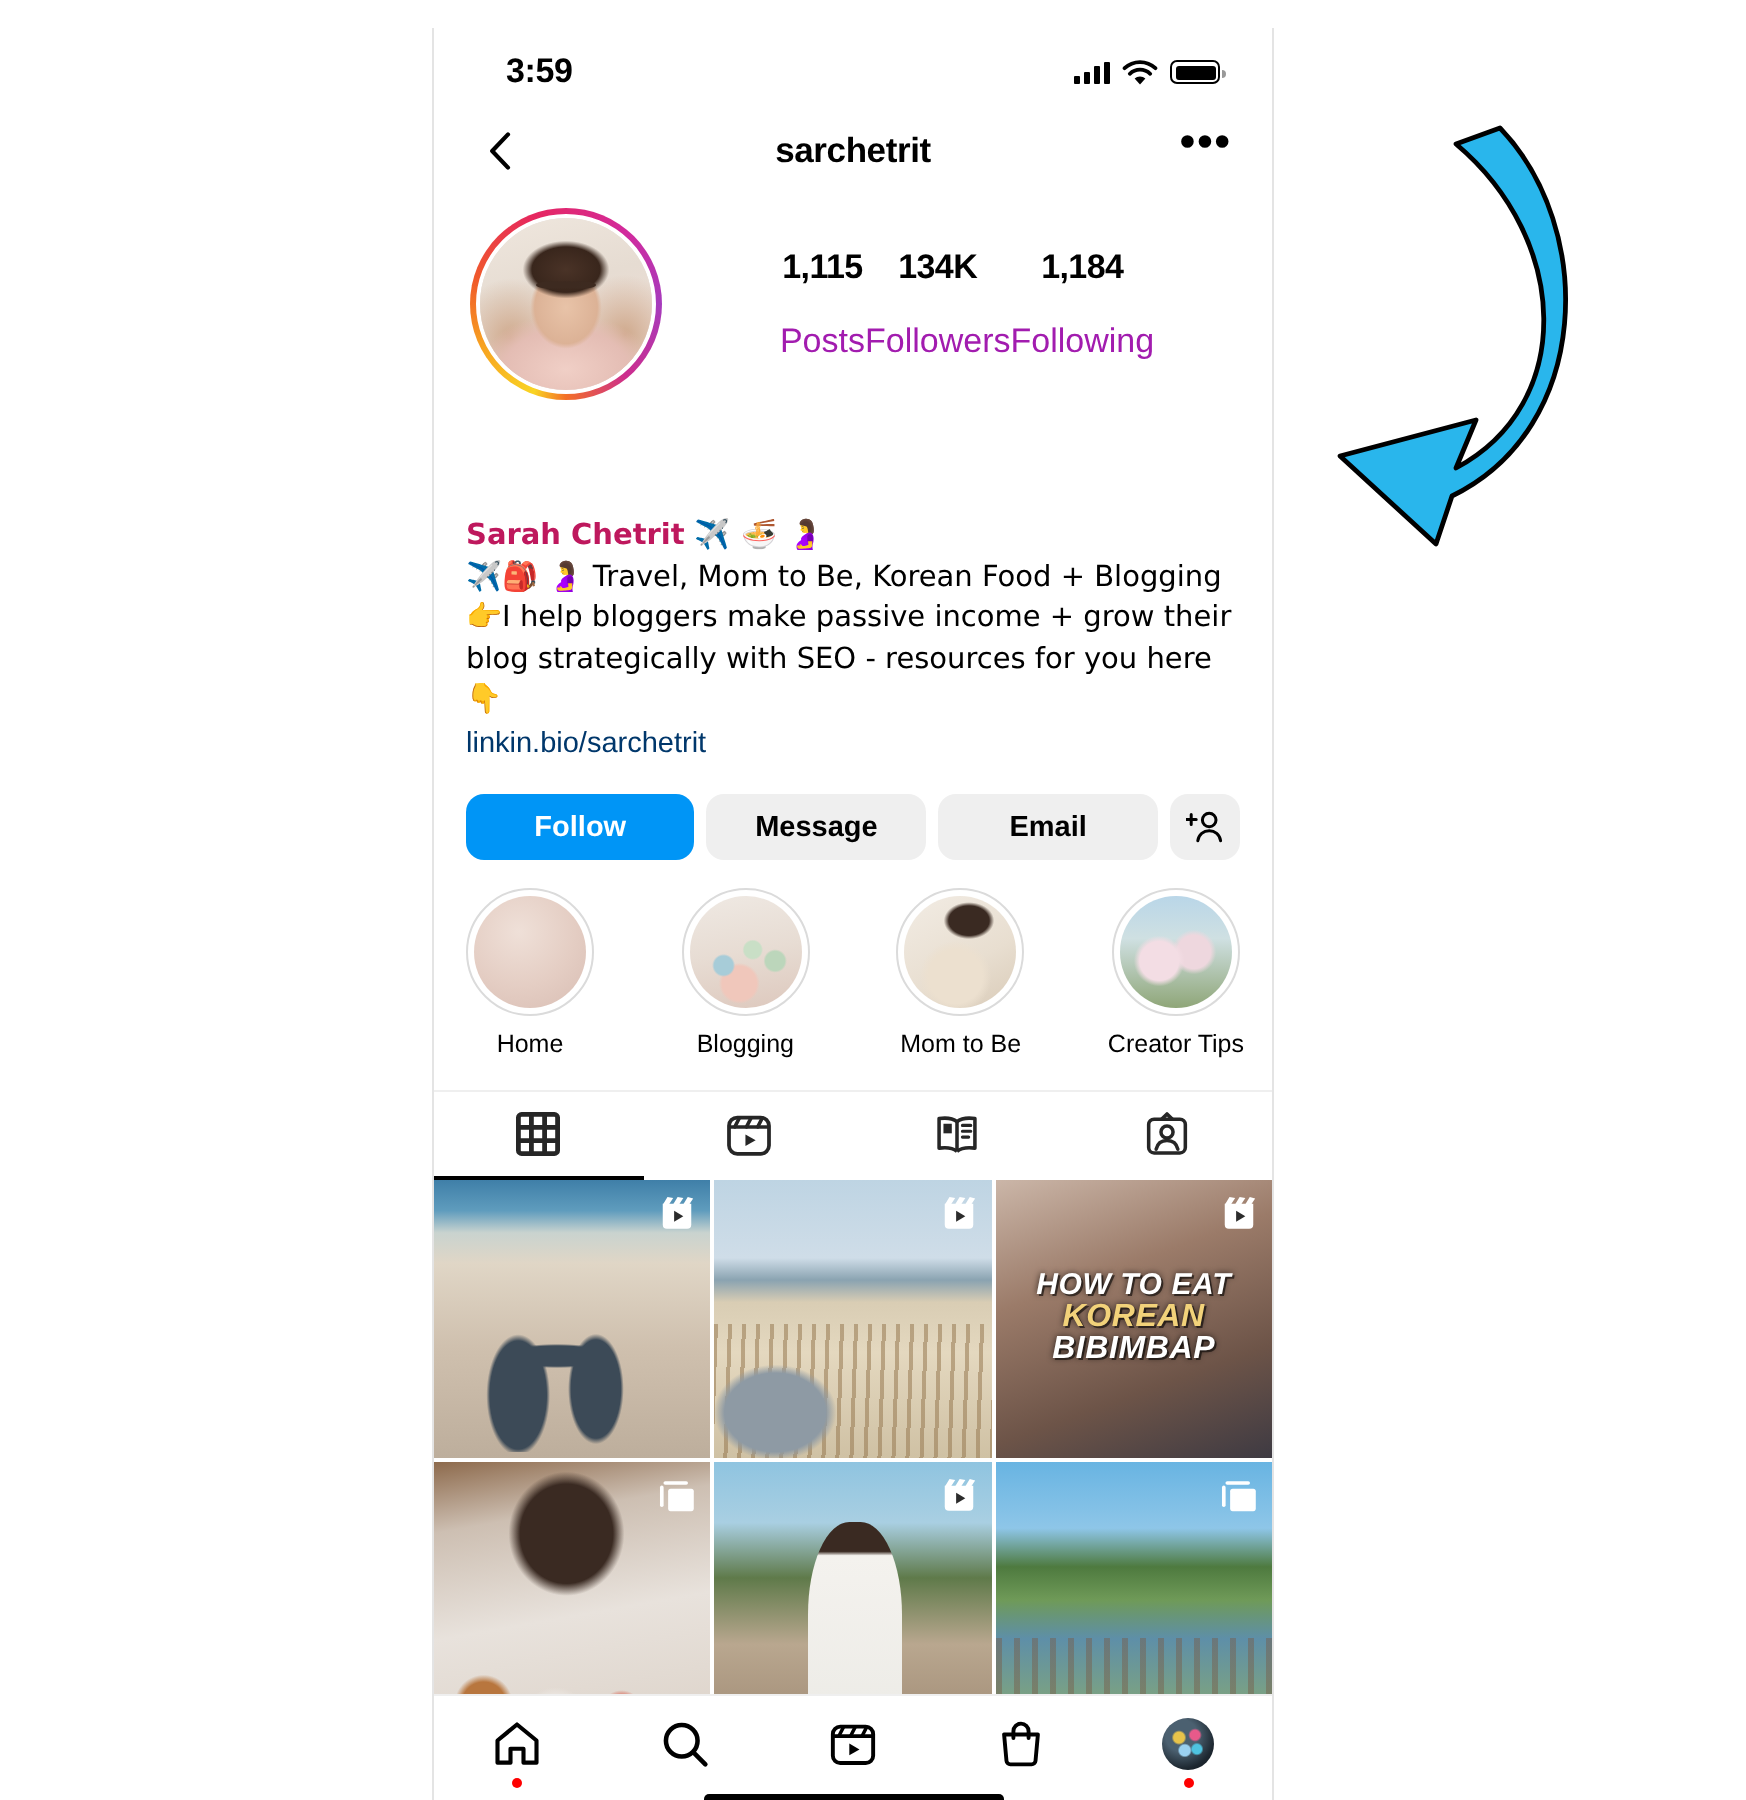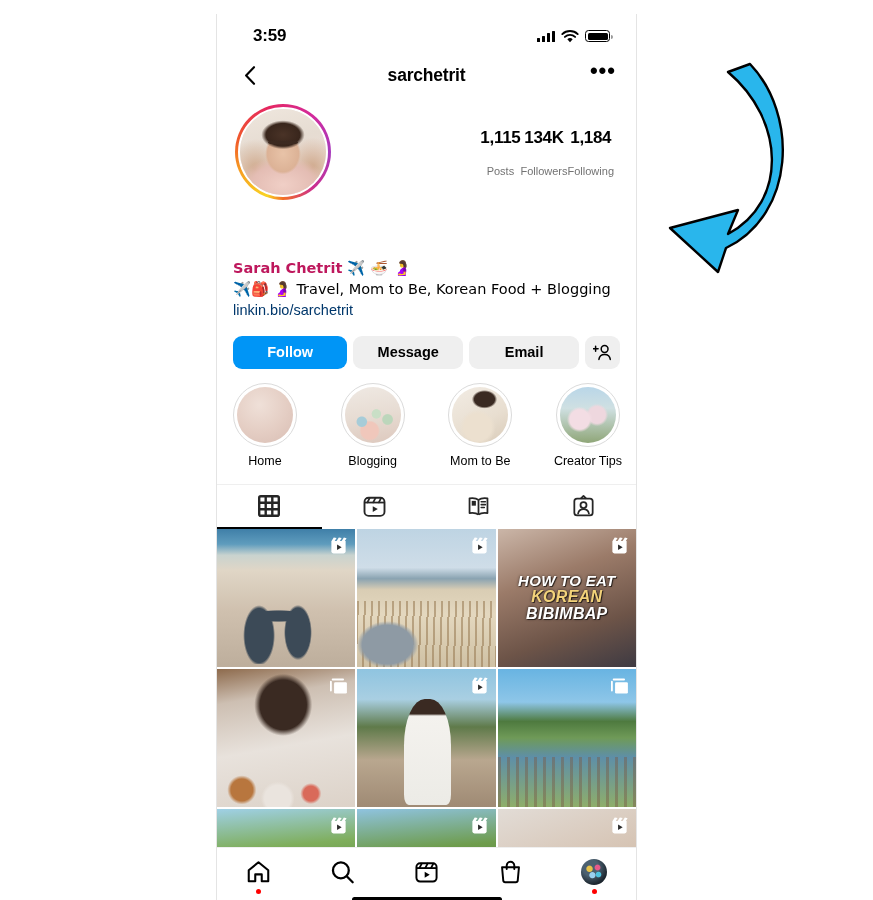--- a/index.html
+++ b/index.html
@@ -84,24 +84,24 @@
       radial-gradient(ellipse 45% 50% at 18% 70%, #cfa98c 0%, rgba(207,169,140,0) 70%),
       radial-gradient(ellipse 45% 50% at 84% 68%, #cfa98c 0%, rgba(207,169,140,0) 70%),
       linear-gradient(165deg, #efe7de 0%, #e6dcd2 40%, #f2ded8 100%);
   }
   .face::after{
     content:""; position:absolute; left:32%; top:36%; width:36%; height:6%;
     background: radial-gradient(ellipse at 25% 50%, #3d2a20 0 45%, rgba(61,42,32,0) 60%),
                 radial-gradient(ellipse at 75% 50%, #3d2a20 0 45%, rgba(61,42,32,0) 60%);
     border-radius: 50%;
   }
-  .stats { display: flex; flex: 1; justify-content: flex-end; padding: 0 4px 0 22px; }
+  .stats { display: flex; flex: 1; justify-content: center; padding: 0 4px 0 22px; }
   .stat { text-align: center; cursor: pointer; }
   .stat-num { font-size: 17px; font-weight: 700; color: #000; letter-spacing: -.3px; }
-  .stat-lbl { font-size: 11px; color: #737373; margin-top: 17px; }
+  .stat-lbl { font-size: 17px; color: #a21caf; margin-top: 17px; }
 
   
   .bio { padding: 10px 16px 0 16px; }
   .bio-name { font-size: 14.5px; font-weight: 700; color: #be185d; line-height: 1.42; margin-top: 48px; }
   .bio-text { font-size: 14.5px; color: #000; line-height: 1.42; white-space: pre-wrap; }
   .bio-link {
     font-size: 14.5px; color: #00376b; line-height: 1.55;
     text-decoration: none; display: inline-block; cursor: pointer;
   }
   .emo { font-family: "DejaVu Sans", sans-serif; }
@@ -297,20 +297,21 @@
         <div class="stat">
           <div class="stat-num">1,184</div>
           <div class="stat-lbl">Following</div>
         </div>
       </div>
     </div>
 
     <div class="bio">
       <div class="bio-name emo">Sarah Chetrit ✈️ 🍜 🤰</div>
       <div class="bio-text emo">✈️🎒 🤰 Travel, Mom to Be, Korean Food + Blogging</div>
+      <div class="bio-text emo">👉I help bloggers make passive income + grow their blog strategically with SEO - resources for you here 👇</div>
       <a class="bio-link" href="#">linkin.bio/sarchetrit</a>
     </div>
 
     <div class="actions">
       <button class="btn btn-follow">Follow</button>
       <button class="btn btn-grey">Message</button>
       <button class="btn btn-grey">Email</button>
       <button class="btn btn-icon">
         <svg width="19" height="17" viewBox="0 0 19 17">
           <circle cx="11.6" cy="5" r="3.4" stroke="#000" stroke-width="1.5" fill="none"></circle>

